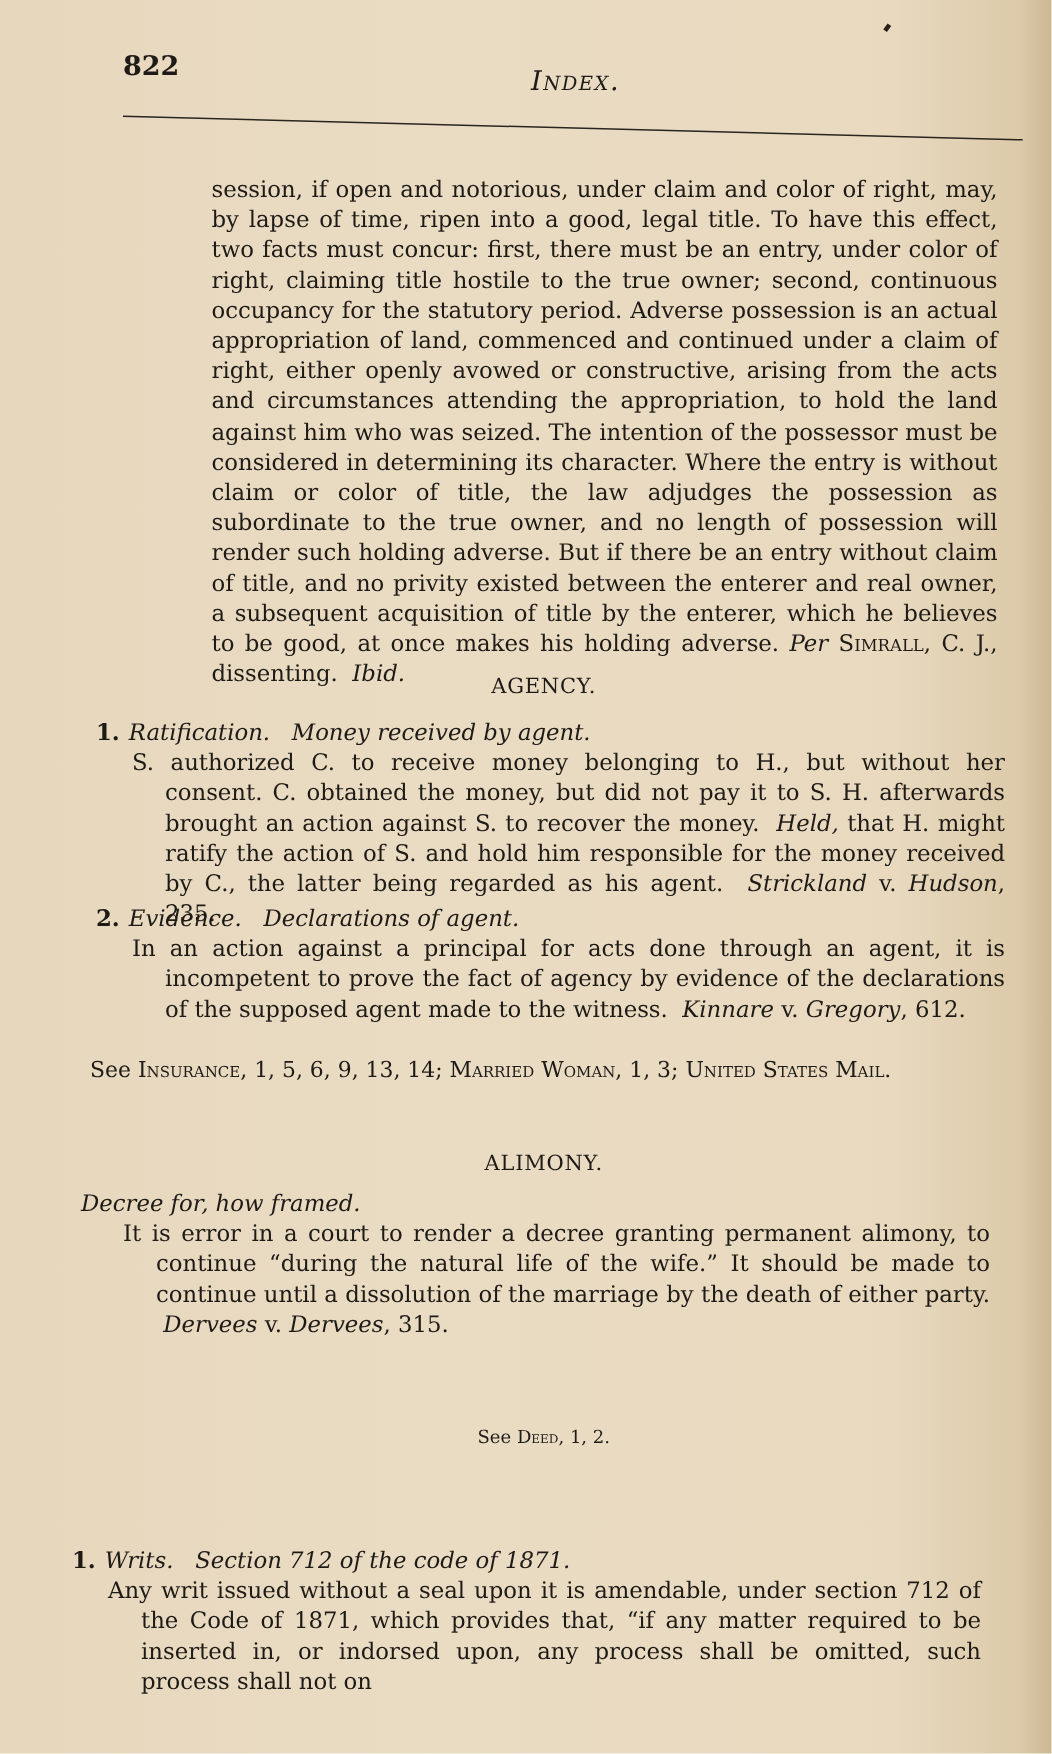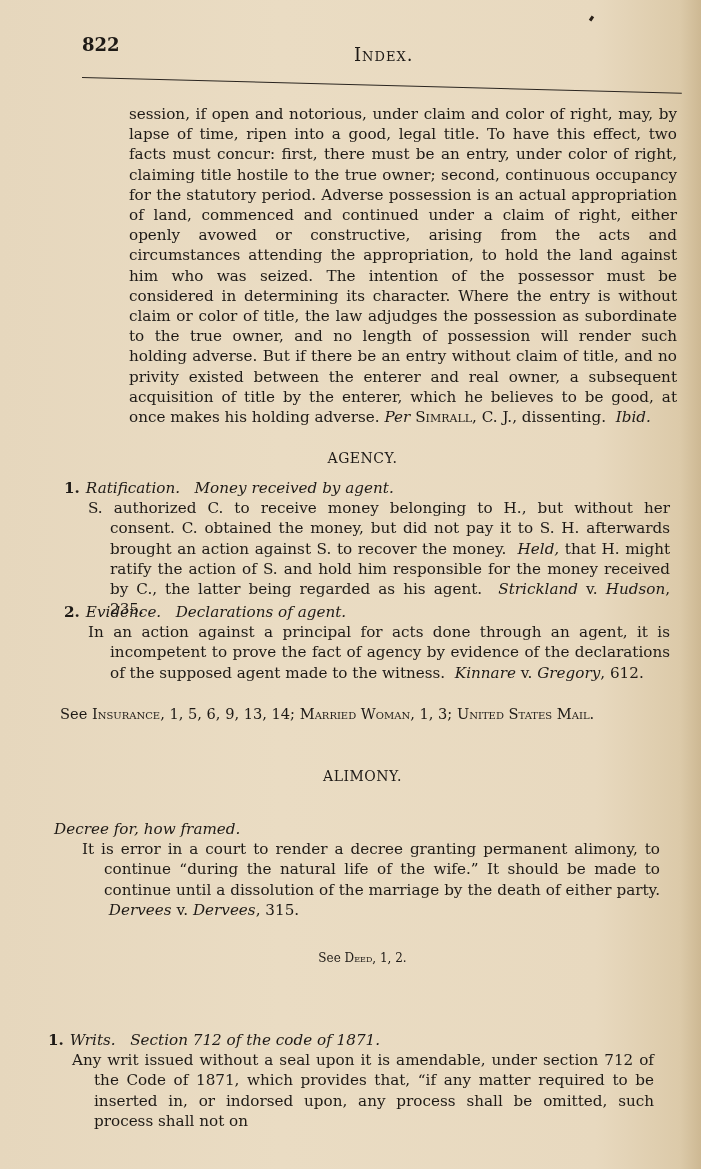--- a/index.html
+++ b/index.html
@@ -6,25 +6,25 @@
   body {
     width:701px; height:1169px; overflow:hidden;
     background: linear-gradient(90deg, #e6d7bd 0%, #eadcc3 40%, #e8d9bf 85%, #dccaa9 97%, #cdb893 100%);
     font-family: "DejaVu Serif", "Liberation Serif", serif;
     color:#1e1a16;
     position:relative;
   }
   .page { position:absolute; left:12px; top:0; width:701px; height:1169px; }
   .runhead { position:absolute; top:30px; left:70px; width:600px; height:30px; }
   .pagenum { position:absolute; left:0; top:4px; font-size:18px; font-weight:bold; }
-  .runtitle { position:absolute; left:272px; top:14px; font-size:18px; font-variant:small-caps; letter-spacing:1px; }
+  .runtitle { position:absolute; left:272px; top:14px; font-size:18px; font-variant:small-caps; letter-spacing:1px;font-style:italic; }
   .rule { position:absolute; left:70px; top:77px; width:600px; height:1px; background:#2a2520; transform:rotate(1.5deg); transform-origin:left; }
   .block { position:absolute; font-size:15.2px; line-height:20.2px; text-align:justify; }
   .cont { left:113px; top:100px; width:556px; }
-  .cont p { margin:4px; }
+  .cont p { margin:16px; }
   .heading { position:absolute; left:0; width:701px; text-align:center; font-size:14px; letter-spacing:0.5px; }
   .entry-title { margin:0; font-size:15.2px; }
   .entry-title em { font-style:italic; }
   .entry-body { margin:0 0 0 0; text-indent:-22px; padding-left:46px; }
   .sc { font-variant:small-caps; }
   em { font-style:italic; }
   .num { font-weight:bold; margin-right:6px; }
   .see { margin:0; }
   .fleck { position:absolute; width:3px; height:5px; background:#2a2118; transform:rotate(35deg); }
 </style>
@@ -79,21 +79,21 @@
 
   <div class="block" style="left:48px; top:704px; width:620px; font-size:14.6px;">
     <p class="see">
       <span>See</span>
       <span class="sc">Insurance</span><span>, 1, 5, 6, 9, 13, 14; </span><span class="sc">Married Woman</span><span>, 1, 3; </span><span class="sc">United States Mail</span><span>.</span>
     </p>
   </div>
 
   <div class="heading" style="top:768px;">ALIMONY.</div>
 
-  <div class="block" style="left:42px; top:792px; width:606px;margin-top:27px;">
+  <div class="block" style="left:42px; top:792px; width:606px;">
     <p class="entry-title">
       <em>Decree for, how framed.</em>
     </p>
     <p class="entry-body" style="padding-left:50px;">
       <span>It is error in a court to render a decree granting permanent alimony, to continue “during the natural life of the wife.” It should be made to continue until a dissolution of the marriage by the death of either party.</span>
       &nbsp;<em>Dervees</em>
       <span>v.</span>
       <em>Dervees</em><span>, 315.</span>
     </p>
   </div>

